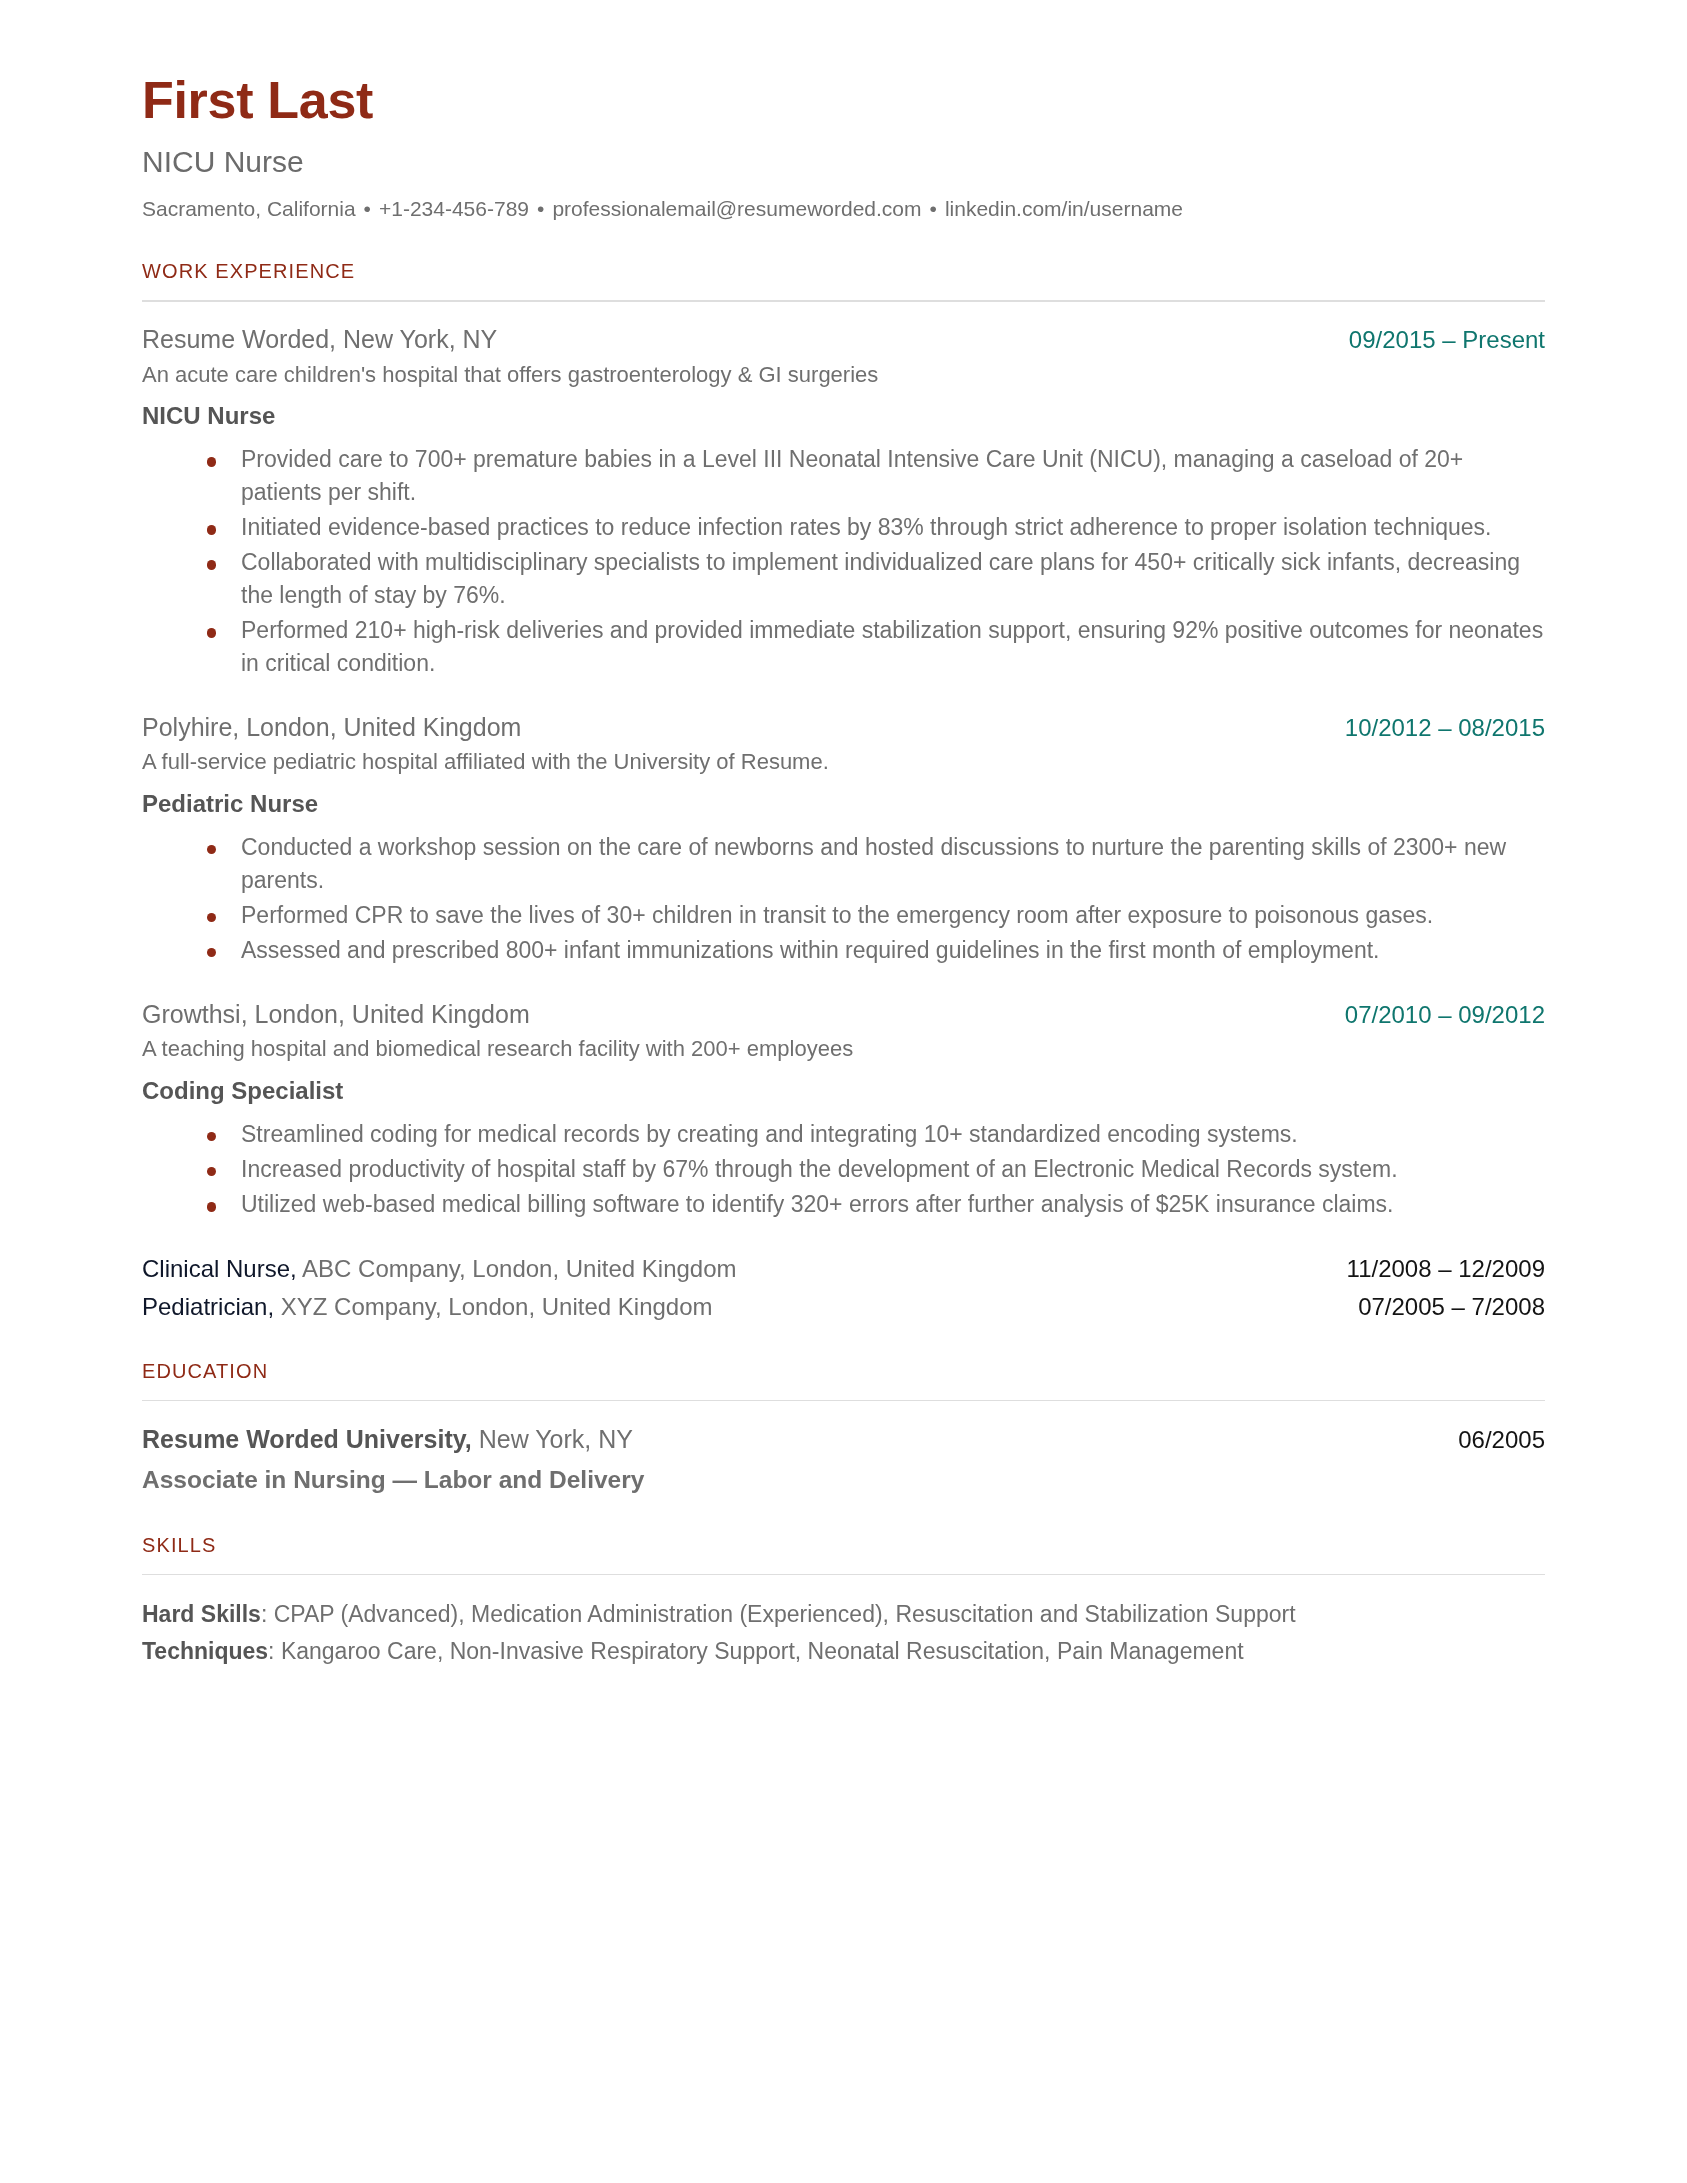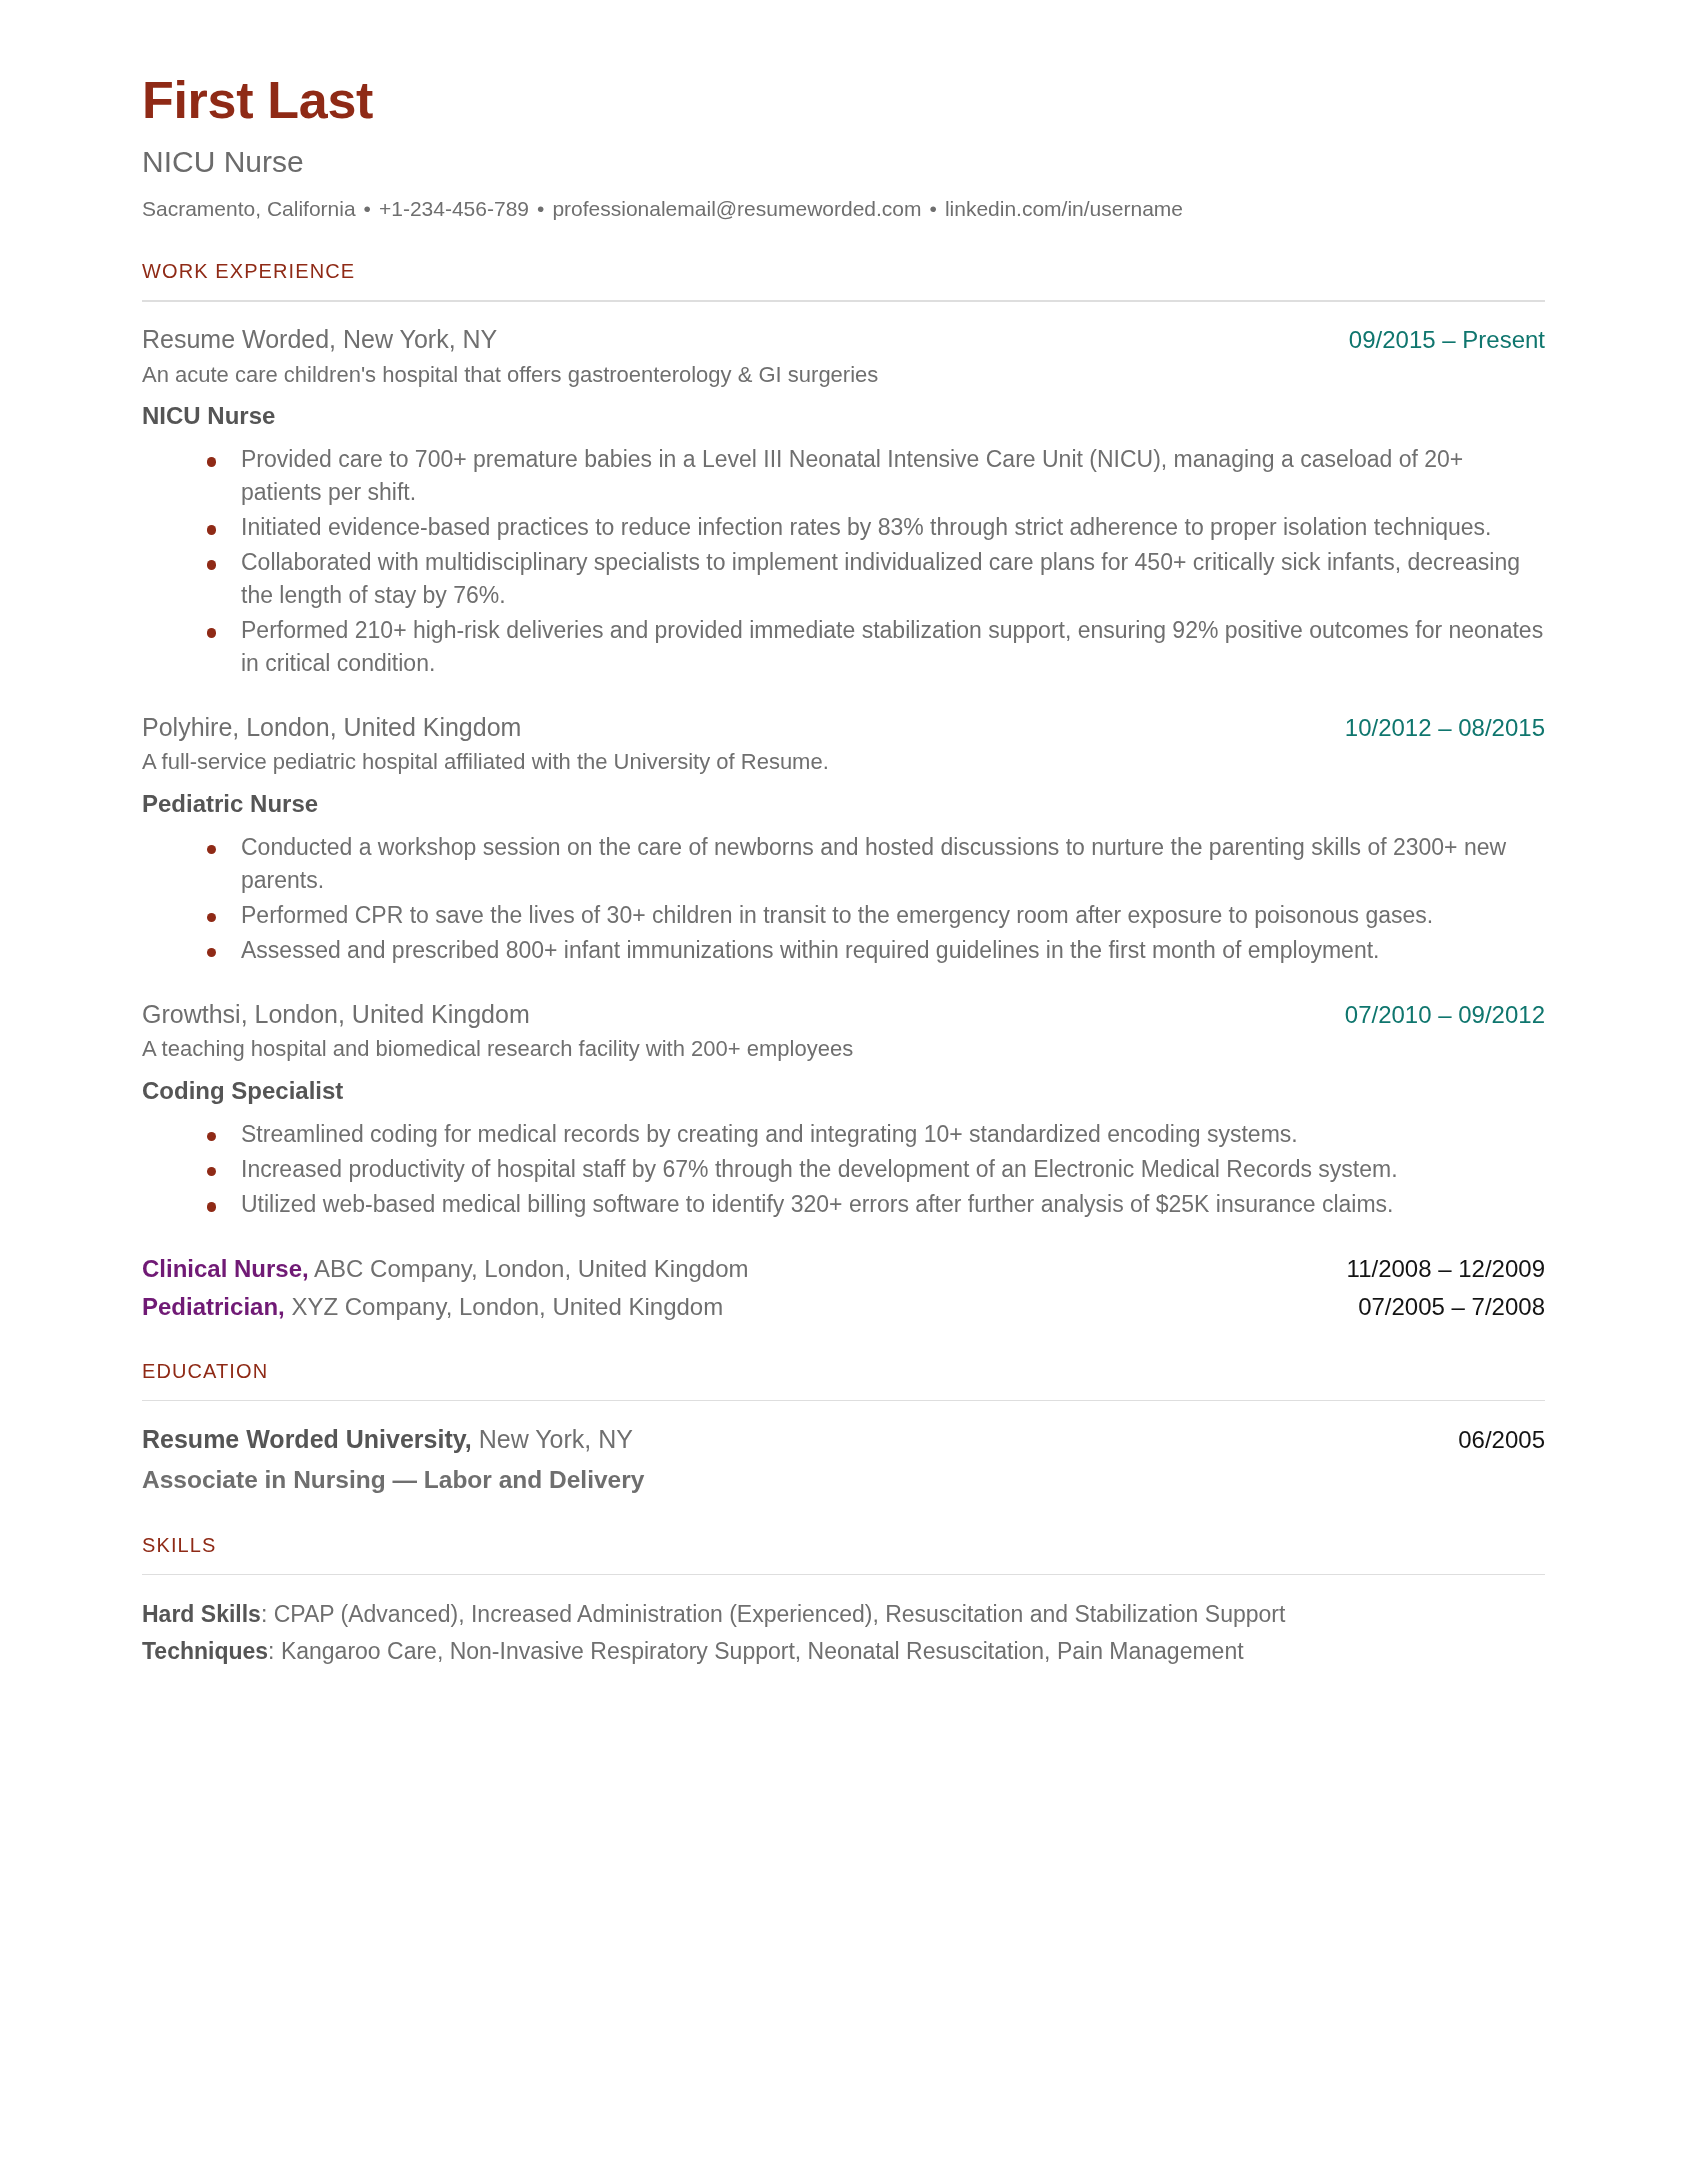--- a/index.html
+++ b/index.html
@@ -140,22 +140,22 @@
     justify-content: space-between;
     width: 100%;
     margin-bottom: 6.6px;
   }
   .compact-left {
     font-size: 24px;
     line-height: 1.3;
     color: #6f6f6f;
   }
   .compact-left b {
-    color: #701a75;
-    font-weight: 700;
+    color: #0f172a;
+    font-weight: 400;
   }
   .compact-dates {
     color: #141414;
     font-size: 24px;
     line-height: 1.3;
     white-space: nowrap;
   }
 
   
   .edu-row {
@@ -277,18 +277,18 @@
     <div class="edu-row">
       <div class="edu-school"><b>Resume Worded University,</b><span> New York, NY</span></div>
       <div class="edu-date">06/2005</div>
     </div>
     <div class="edu-degree">Associate in Nursing —  Labor and Delivery</div>
   </div>
 
   <div class="section">
     <div class="section-title">SKILLS</div>
     <div class="section-rule"></div>
-    <div class="skill-line"><b>Hard Skills</b><span>: CPAP (Advanced), Increased Administration (Experienced), Resuscitation and Stabilization Support</span></div>
+    <div class="skill-line"><b>Hard Skills</b><span>: CPAP (Advanced), Medication Administration (Experienced), Resuscitation and Stabilization Support</span></div>
     <div class="skill-line"><b>Techniques</b><span>: Kangaroo Care, Non-Invasive Respiratory Support, Neonatal Resuscitation, Pain Management</span></div>
   </div>
 
 </div>
 
 
 </body></html>

